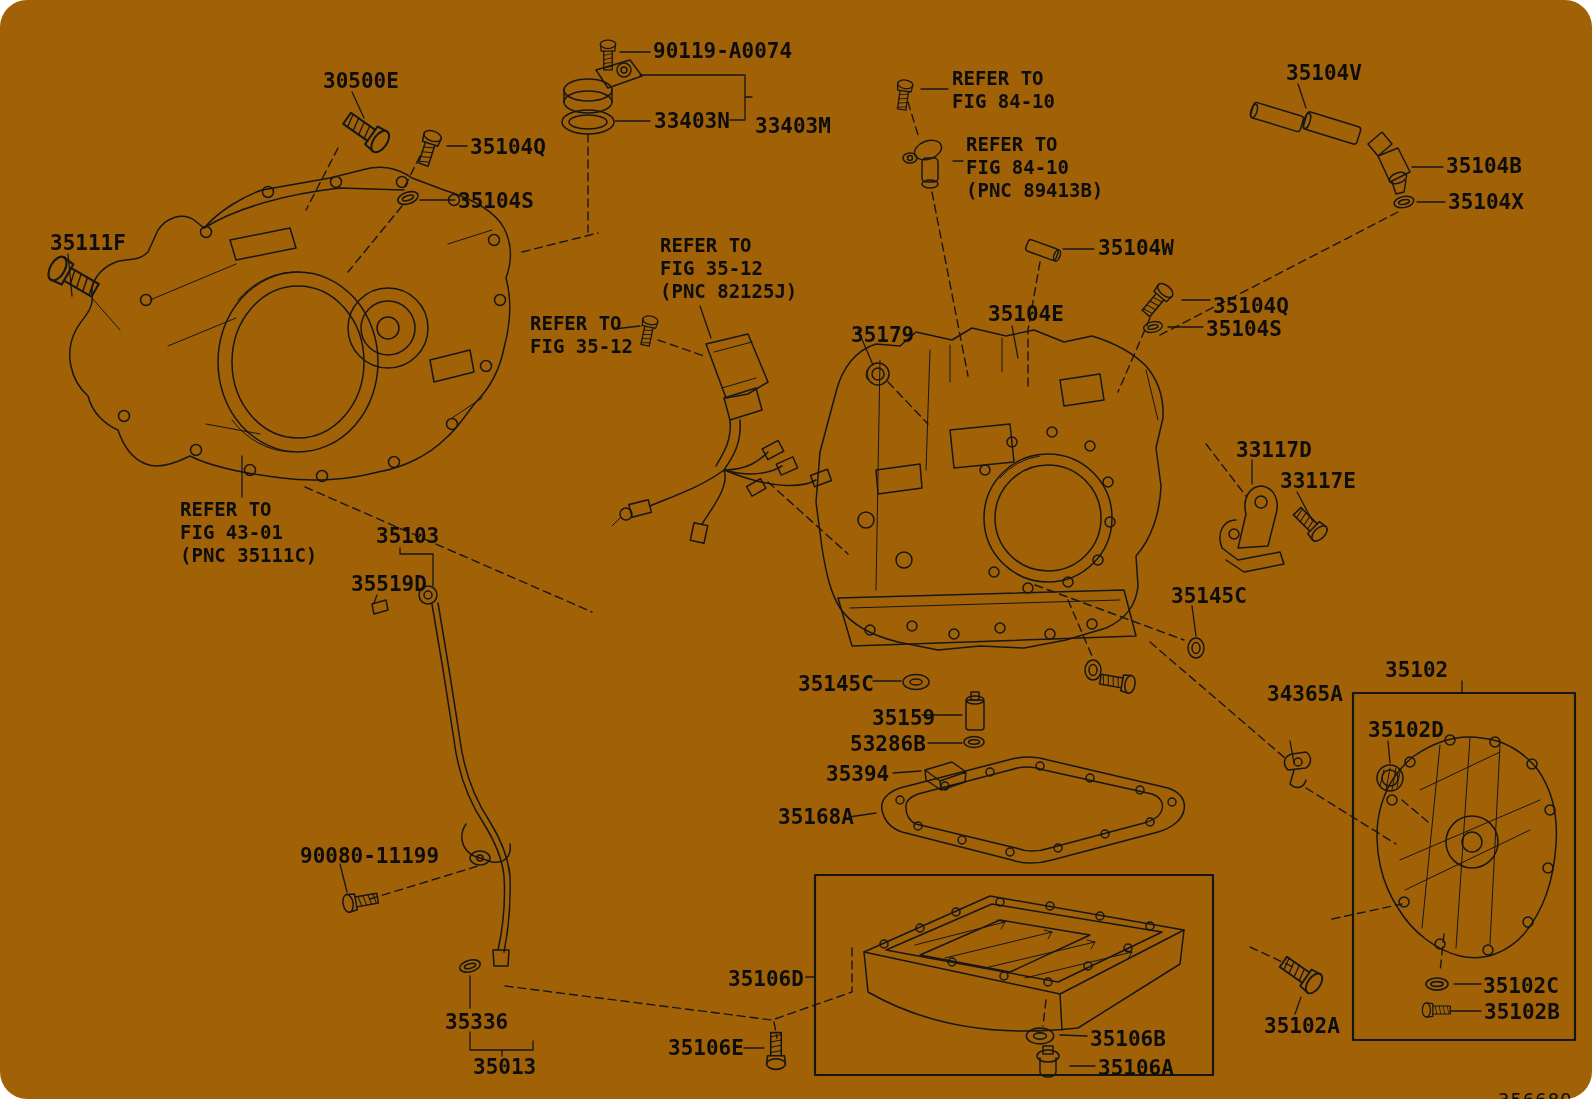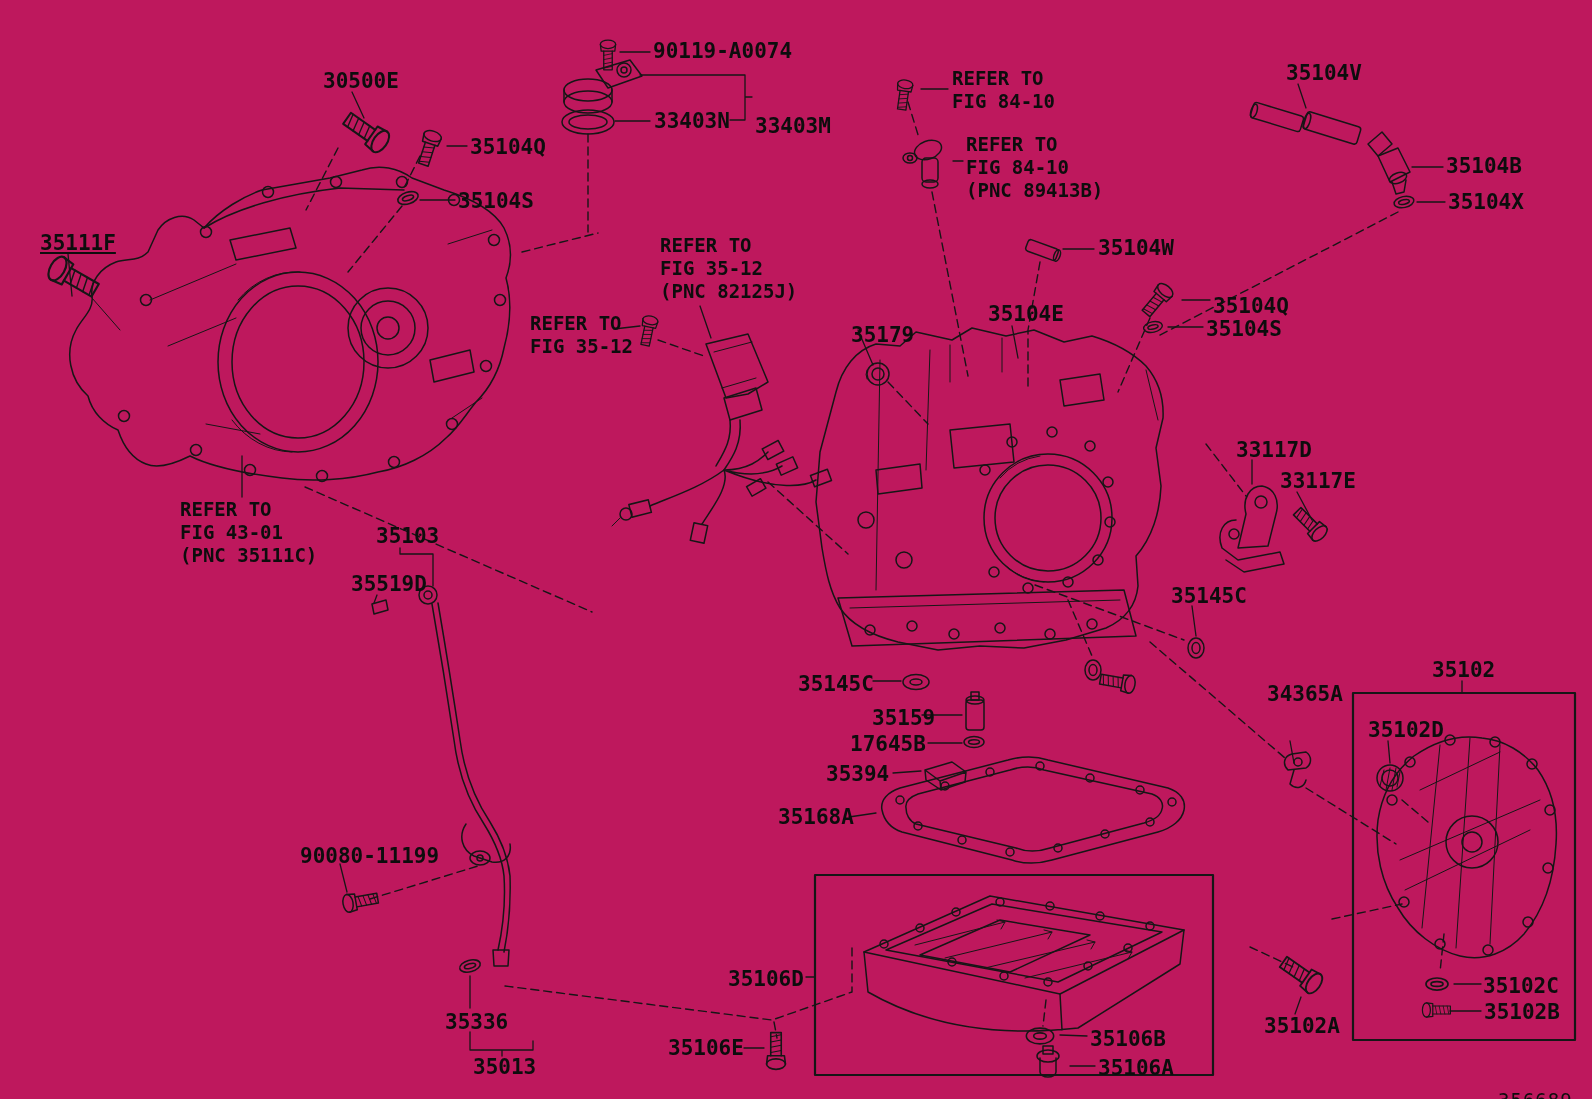--- a/index.html
+++ b/index.html
@@ -1,17 +1,17 @@
 <!DOCTYPE html>
 <html><head>
 <meta charset="utf-8">
 <style>
   html,body{margin:0;padding:0;background:#ffffff;}
-  .stage{position:relative;width:1592px;height:1099px;background:#be185d;overflow:hidden;
-         font-family:"DejaVu Sans Mono",monospace;}
+  .stage{position:relative;width:1592px;height:1099px;background:#a16207;overflow:hidden;
+         font-family:"DejaVu Sans Mono",monospace;border-radius:27px;}
   #art{position:absolute;left:0;top:0;}
   #art *{fill:none;stroke:#161616;stroke-width:1.5;stroke-linejoin:round;stroke-linecap:round;}
   #art .box{stroke-width:2.2;}
   #art .leader{stroke-width:1.3;}
   #art .dash{stroke-dasharray:8 5;stroke-width:1.4;}
   #art .thin{stroke-width:1;}
   #labels{position:absolute;left:0;top:0;width:100%;height:100%;}
   .lbl{position:absolute;color:#0d0d0d;white-space:pre;}
   .lbl.part{font:700 21px/23px "DejaVu Sans Mono",monospace;}
   .lbl.refer{font:700 19px/23px "DejaVu Sans Mono",monospace;}
@@ -351,21 +351,21 @@
   </g>
 </svg>
 
 <div id="labels">
       <div class="lbl part" style="left: 653px; top: 40px;">90119-A0074</div>
       <div class="lbl part" style="left: 323px; top: 70px;">30500E</div>
       <div class="lbl part" style="left: 755px; top: 87px; margin-top: 28px;">33403M</div>
       <div class="lbl part" style="left: 654px; top: 110px;">33403N</div>
       <div class="lbl part" style="left: 470px; top: 136px;">35104Q</div>
       <div class="lbl part" style="left: 458px; top: 190px;">35104S</div>
-      <div class="lbl part" style="left: 40px; top: 232px; text-decoration: underline;">35111F</div>
+      <div class="lbl part" style="left: 50px; top: 232px;">35111F</div>
       <div class="lbl refer" style="left: 952px; top: 67px;">REFER TO
 FIG 84-10</div>
       <div class="lbl refer" style="left: 966px; top: 133px;">REFER TO
 FIG 84-10
 (PNC 89413B)</div>
       <div class="lbl part" style="left: 1286px; top: 62px;">35104V</div>
       <div class="lbl part" style="left: 1446px; top: 155px;">35104B</div>
       <div class="lbl part" style="left: 1448px; top: 191px;">35104X</div>
       <div class="lbl part" style="left: 1098px; top: 237px;">35104W</div>
       <div class="lbl refer" style="left: 660px; top: 234px;">REFER TO
@@ -380,31 +380,31 @@
       <div class="lbl part" style="left: 1236px; top: 439px;">33117D</div>
       <div class="lbl part" style="left: 1280px; top: 470px;">33117E</div>
       <div class="lbl refer" style="left: 180px; top: 498px;">REFER TO
 FIG 43-01
 (PNC 35111C)</div>
       <div class="lbl part" style="left: 376px; top: 525px;">35103</div>
       <div class="lbl part" style="left: 351px; top: 573px; text-align: center;">35519D</div>
       <div class="lbl part" style="left: 1171px; top: 585px;">35145C</div>
       <div class="lbl part" style="left: 798px; top: 673px;">35145C</div>
       <div class="lbl part" style="left: 872px; top: 707px; text-align: center;">35159</div>
-      <div class="lbl part" style="left: 850px; top: 733px;">17645B</div>
+      <div class="lbl part" style="left: 850px; top: 733px;">53286B</div>
       <div class="lbl part" style="left: 826px; top: 763px;">35394</div>
       <div class="lbl part" style="left: 778px; top: 806px;">35168A</div>
       <div class="lbl part" style="left: 300px; top: 845px;">90080-11199</div>
       <div class="lbl part" style="left: 445px; top: 1011px;">35336</div>
       <div class="lbl part" style="left: 473px; top: 1056px;">35013</div>
       <div class="lbl part" style="left: 728px; top: 968px;">35106D</div>
       <div class="lbl part" style="left: 668px; top: 1037px;">35106E</div>
       <div class="lbl part" style="left: 1090px; top: 1028px;">35106B</div>
       <div class="lbl part" style="left: 1098px; top: 1057px;">35106A</div>
-      <div class="lbl part" style="left: 1432px; top: 659px; text-align: right;">35102</div>
+      <div class="lbl part" style="left: 1385px; top: 659px; text-align: right;">35102</div>
       <div class="lbl part" style="left: 1267px; top: 683px;">34365A</div>
       <div class="lbl part" style="left: 1368px; top: 719px;">35102D</div>
       <div class="lbl part" style="left: 1483px; top: 975px;">35102C</div>
       <div class="lbl part" style="left: 1484px; top: 1001px;">35102B</div>
       <div class="lbl part" style="left: 1264px; top: 1015px;">35102A</div>
       <div class="lbl fig" style="left: 1498px; top: 1065px;">356689</div>
     </div>
 
 </div>
 

